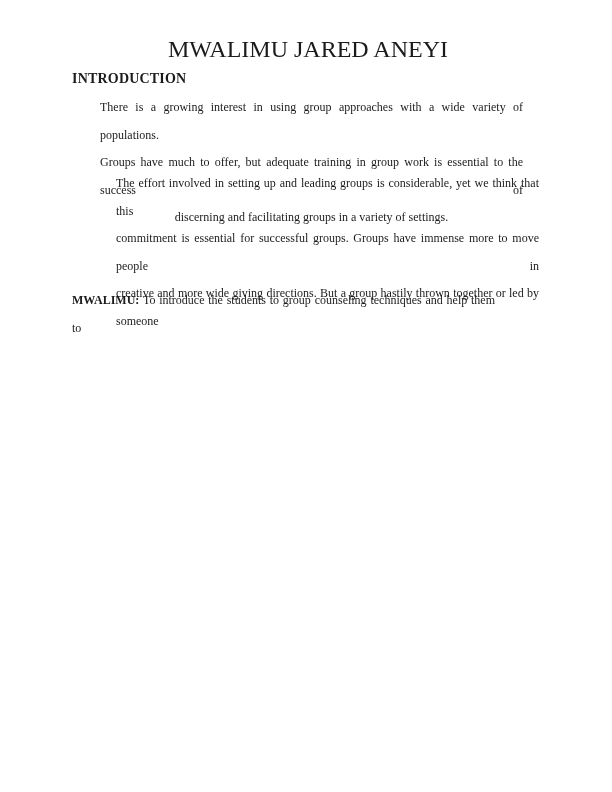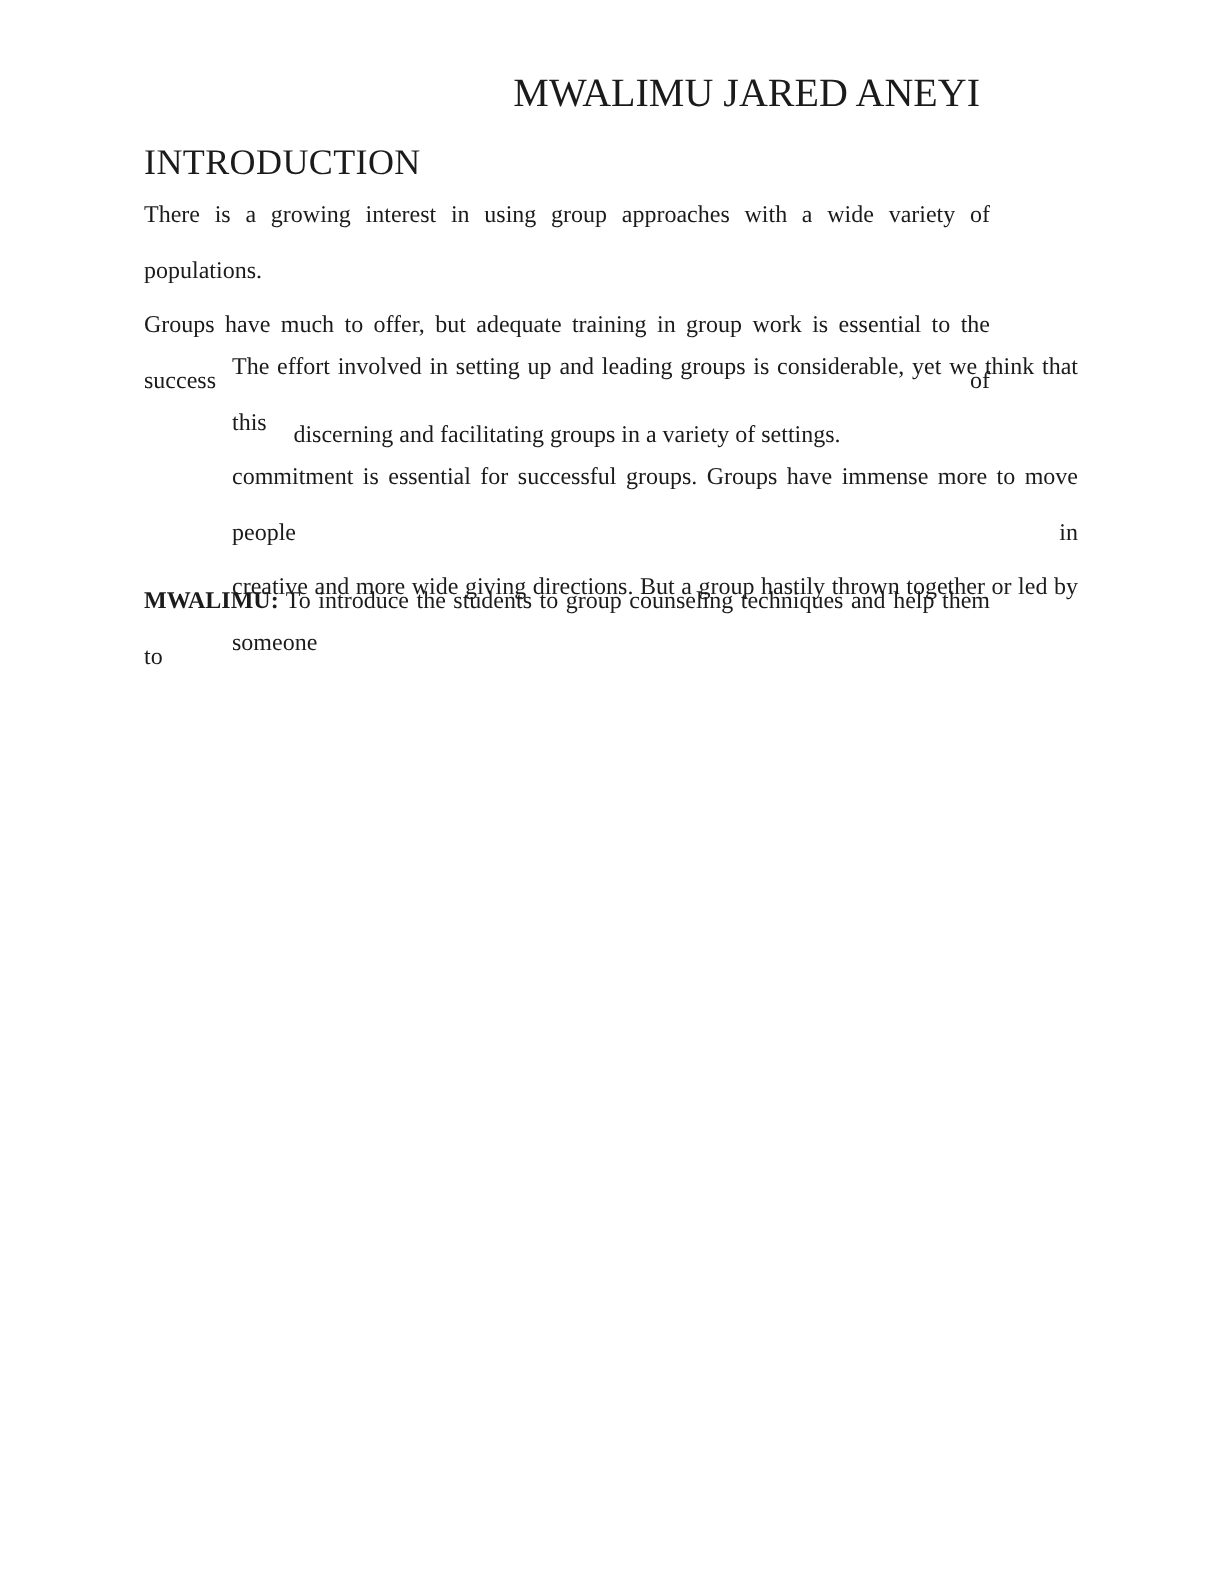--- a/index.html
+++ b/index.html
@@ -19,42 +19,42 @@
     height: 792px;
     background: var(--paper);
     color: var(--ink);
     font-family: "Liberation Serif", "DejaVu Serif", serif;
   }
   .doc-title {
     position: absolute;
     top: 35px;
     left: 168px;
     width: 322px;
-    text-align: right;
-    font-size: 20px;
+    text-align: left;
+    font-size: 24px;
     line-height: 1.2;
     white-space: nowrap;
   }
   .doc-heading {
     position: absolute;
     top: 71px;
     left: 72px;
-    font-size: 18px;
-    font-weight: normal;
+    font-size: 14px;
+    font-weight: bold;
     line-height: 1.2;
     letter-spacing: 0.2px;
   }
   .para {
     position: absolute;
     left: 72px;
     width: 423px;
     font-size: 12px;
     line-height: 27.5px;
   }
-  .para-1 { top: 94px; }
+  .para-1 { top: 94px; margin-left: 28px; }
   .para-2 { top: 170px; margin-left: 44px; }
   .para-3 { top: 287px; }
   .line { text-align: center; white-space: normal; }
   .line.jl { text-align: justify; text-align-last: justify; }
   .purpose-label { font-weight: bold; }
 </style>
 </head>
 <body>
 
 <div class="page">

